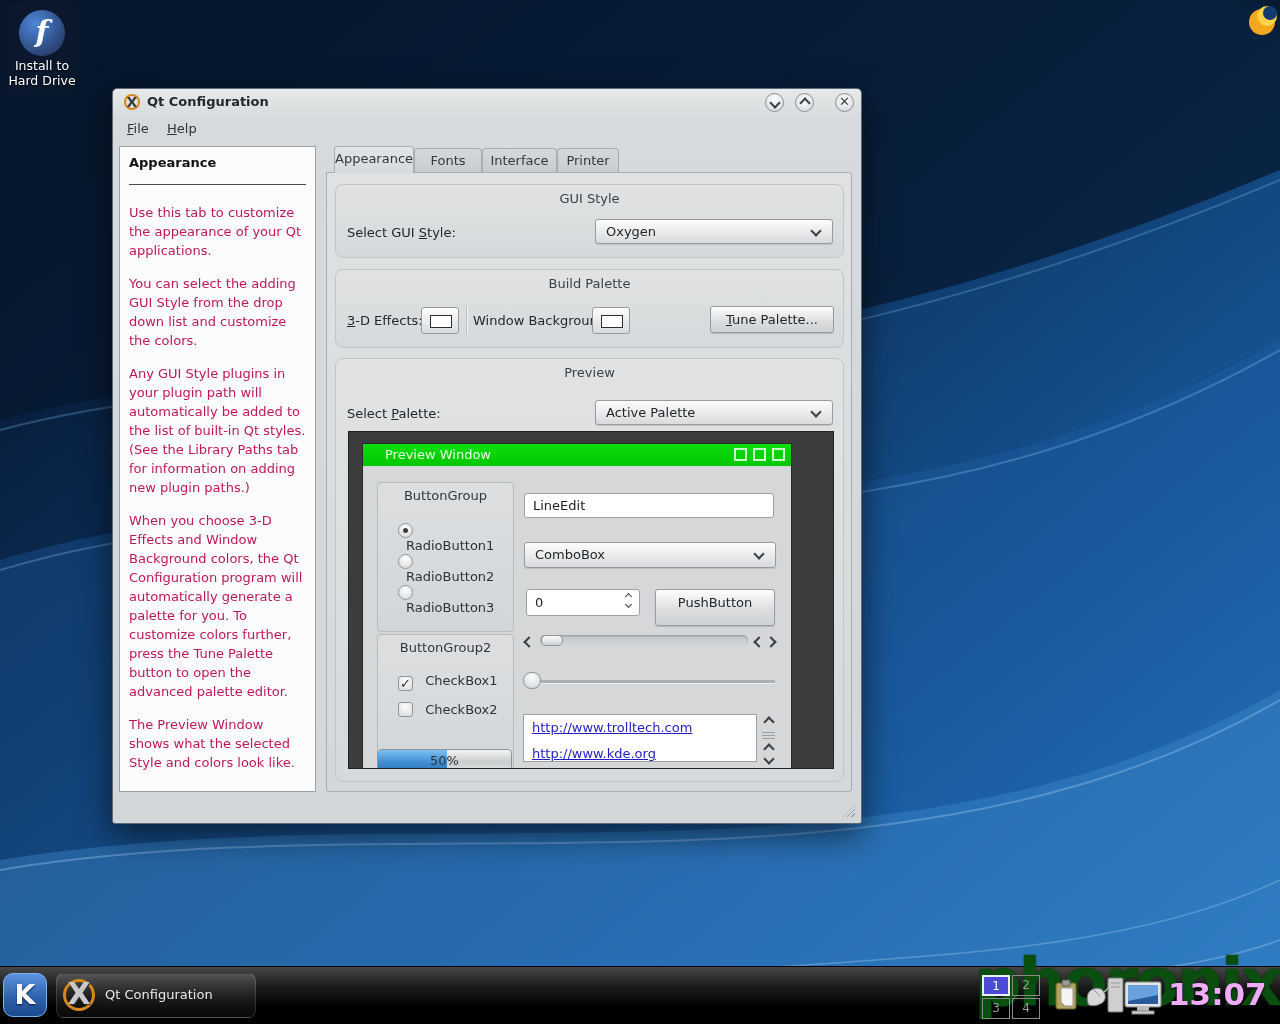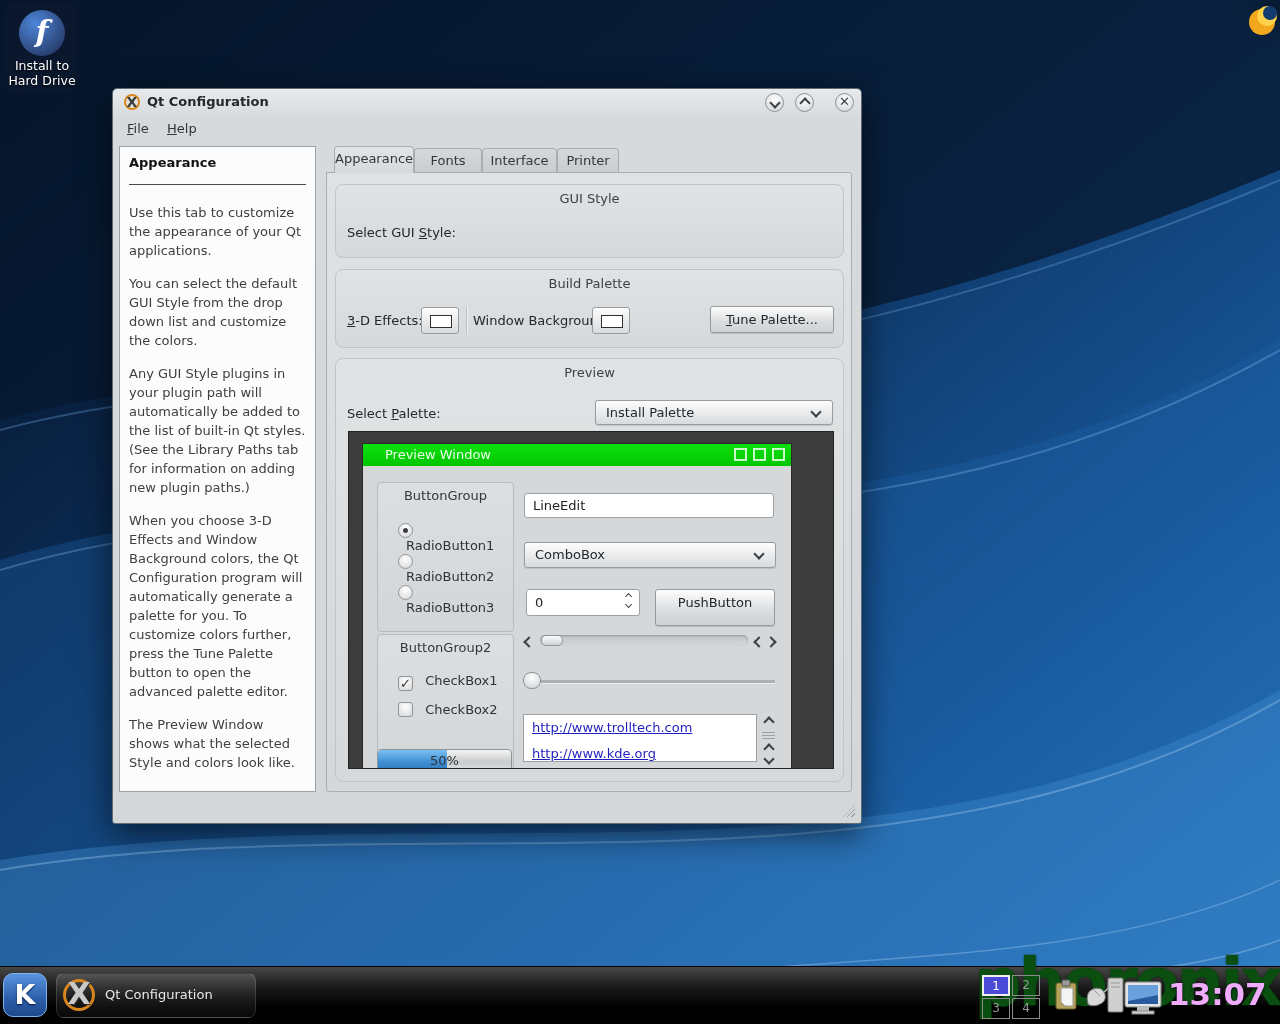--- a/index.html
+++ b/index.html
@@ -42,21 +42,21 @@
   .cv.sm{width:4px;height:4px;border-width:1.5px;}
   
   .menubar{position:absolute;left:0;top:27px;width:100%;height:25px;text-decoration:underline;}
   .menu-item{position:absolute;top:3px;padding:2px 6px;cursor:pointer;}
   .mn{text-decoration:underline;}
   
   .sidebar{position:absolute;left:6px;top:57px;width:197px;height:646px;box-sizing:border-box;
      background:#fcfcfc;border:1px solid #9aa1a7;padding:8px 9px;overflow:hidden;}
   .sidebar h1{font-size:13px;margin:0 0 6px;color:#111;}
   .sidebar .rule{border-top:1px solid #4a4a4a;margin:14px 0 18px;}
-  .sidebar p{margin:0 0 14px;line-height:19px;color:#404040;}
+  .sidebar p{margin:0 0 14px;line-height:19px;color:#be185d;}
   
   .tab{position:absolute;height:26px;box-sizing:border-box;border:1px solid #a7adb2;border-bottom:none;
        border-radius:4px 4px 0 0;text-align:center;line-height:24px;cursor:pointer;
        background:linear-gradient(#d6d9da,#c8cbcd);top:59px;color:#33383c;}
   .tab.active{background:linear-gradient(#e2e4e5,#d7dadc);top:57px;height:27px;z-index:3;font-weight:normal;}
   .tabpanel{position:absolute;left:213px;top:83px;width:526px;height:620px;box-sizing:border-box;
        background:linear-gradient(#dfe1e2,#d5d8da);border:1px solid #a7adb2;border-radius:0 3px 3px 3px;}
   
   .gbox{position:absolute;left:8px;width:509px;box-sizing:border-box;
         border:1px solid #c0c5c8;border-radius:8px;background:linear-gradient(#e0e2e3,#d6d9db);}
@@ -193,57 +193,61 @@
 
     <div class="menubar">
       <span class="menu-item" style="left:8px"><span></span><span class="mn">F</span><span>ile</span></span>
       <span class="menu-item" style="left:48px"><span></span><span class="mn">H</span><span>elp</span></span>
     </div>
 
     <div class="sidebar">
       <h1>Appearance</h1>
       <div class="rule"></div>
       <p>Use this tab to customize the appearance of your Qt applications.</p>
-      <p>You can select the default GUI Style from the drop down list and customize the colors.</p>
+      <p>You can select the adding GUI Style from the drop down list and customize the colors.</p>
       <p>Any GUI Style plugins in your plugin path will automatically be added to the list of built-in Qt styles. (See the Library Paths tab for information on adding new plugin paths.)</p>
       <p>When you choose 3-D Effects and Window Background colors, the Qt Configuration program will automatically generate a palette for you. To customize colors further, press the Tune Palette button to open the advanced palette editor.</p>
       <p>The Preview Window shows what the selected Style and colors look like.</p>
     </div>
 
     <div class="tab active" style="left:221px;width:80px">Appearance</div>
     <div class="tab" style="left:301px;width:68px">Fonts</div>
     <div class="tab" style="left:369px;width:75px">Interface</div>
     <div class="tab" style="left:444px;width:62px">Printer</div>
 
     <div class="tabpanel">
 
       <div class="gbox" style="top:11px;height:74px">
         <div class="gb-title">GUI Style</div>
         <span class="fieldlabel" style="left:11px;top:40px"><span>Select GUI </span><span class="mn">S</span><span>tyle:</span></span>
+        <div class="combo" style="left:259px;top:34px;width:238px;height:25px;line-height:23px">
+          <span>Oxygen</span>
+          <span class="cv down"></span>
+        </div>
       </div>
 
       <div class="gbox" style="top:96px;height:79px">
         <div class="gb-title">Build Palette</div>
         <span class="fieldlabel" style="left:11px;top:43px"><span></span><span class="mn">3</span><span>-D Effects:</span></span>
         <div class="swatch" style="left:85px;top:37px">
             <span class="inner"></span>
           </div>
         <div class="vsep" style="left:130px;top:36px;height:28px"></div>
         <span class="fieldlabel" style="left:137px;top:43px"><span>Window Back</span><span class="mn">g</span><span>round:</span></span>
         <div class="swatch" style="left:256px;top:37px">
             <span class="inner"></span>
           </div>
         <div class="btn" style="left:374px;top:36px;width:124px;height:27px;line-height:25px"><span></span><span class="mn">T</span><span>une Palette...</span></div>
       </div>
 
       <div class="gbox" style="top:185px;height:424px">
         <div class="gb-title">Preview</div>
         <span class="fieldlabel" style="left:11px;top:47px"><span>Select </span><span class="mn">P</span><span>alette:</span></span>
         <div class="combo" style="left:259px;top:41px;width:238px;height:25px;line-height:23px">
-          <span>Install Palette</span>
+          <span>Active Palette</span>
           <span class="cv down"></span>
         </div>
 
         <div class="mdi">
           <div class="pw">
             <div class="pw-titlebar">
               <span class="t">Preview Window</span>
               <span class="pw-sq" style="right:44px"></span>
               <span class="pw-sq" style="right:25px"></span>
               <span class="pw-sq" style="right:6px"></span>

